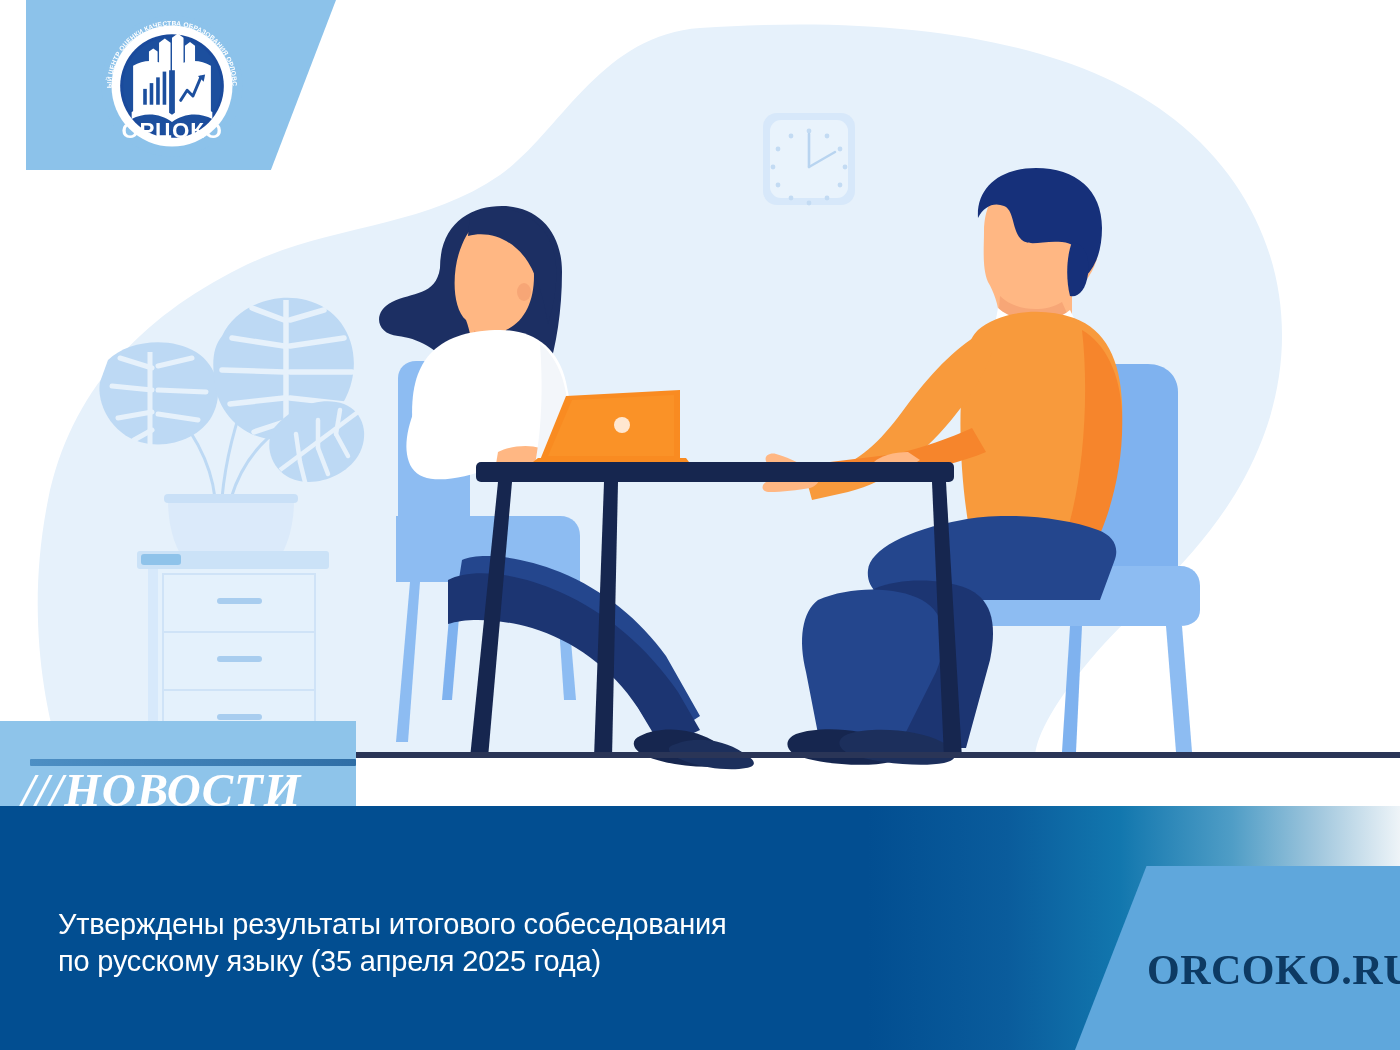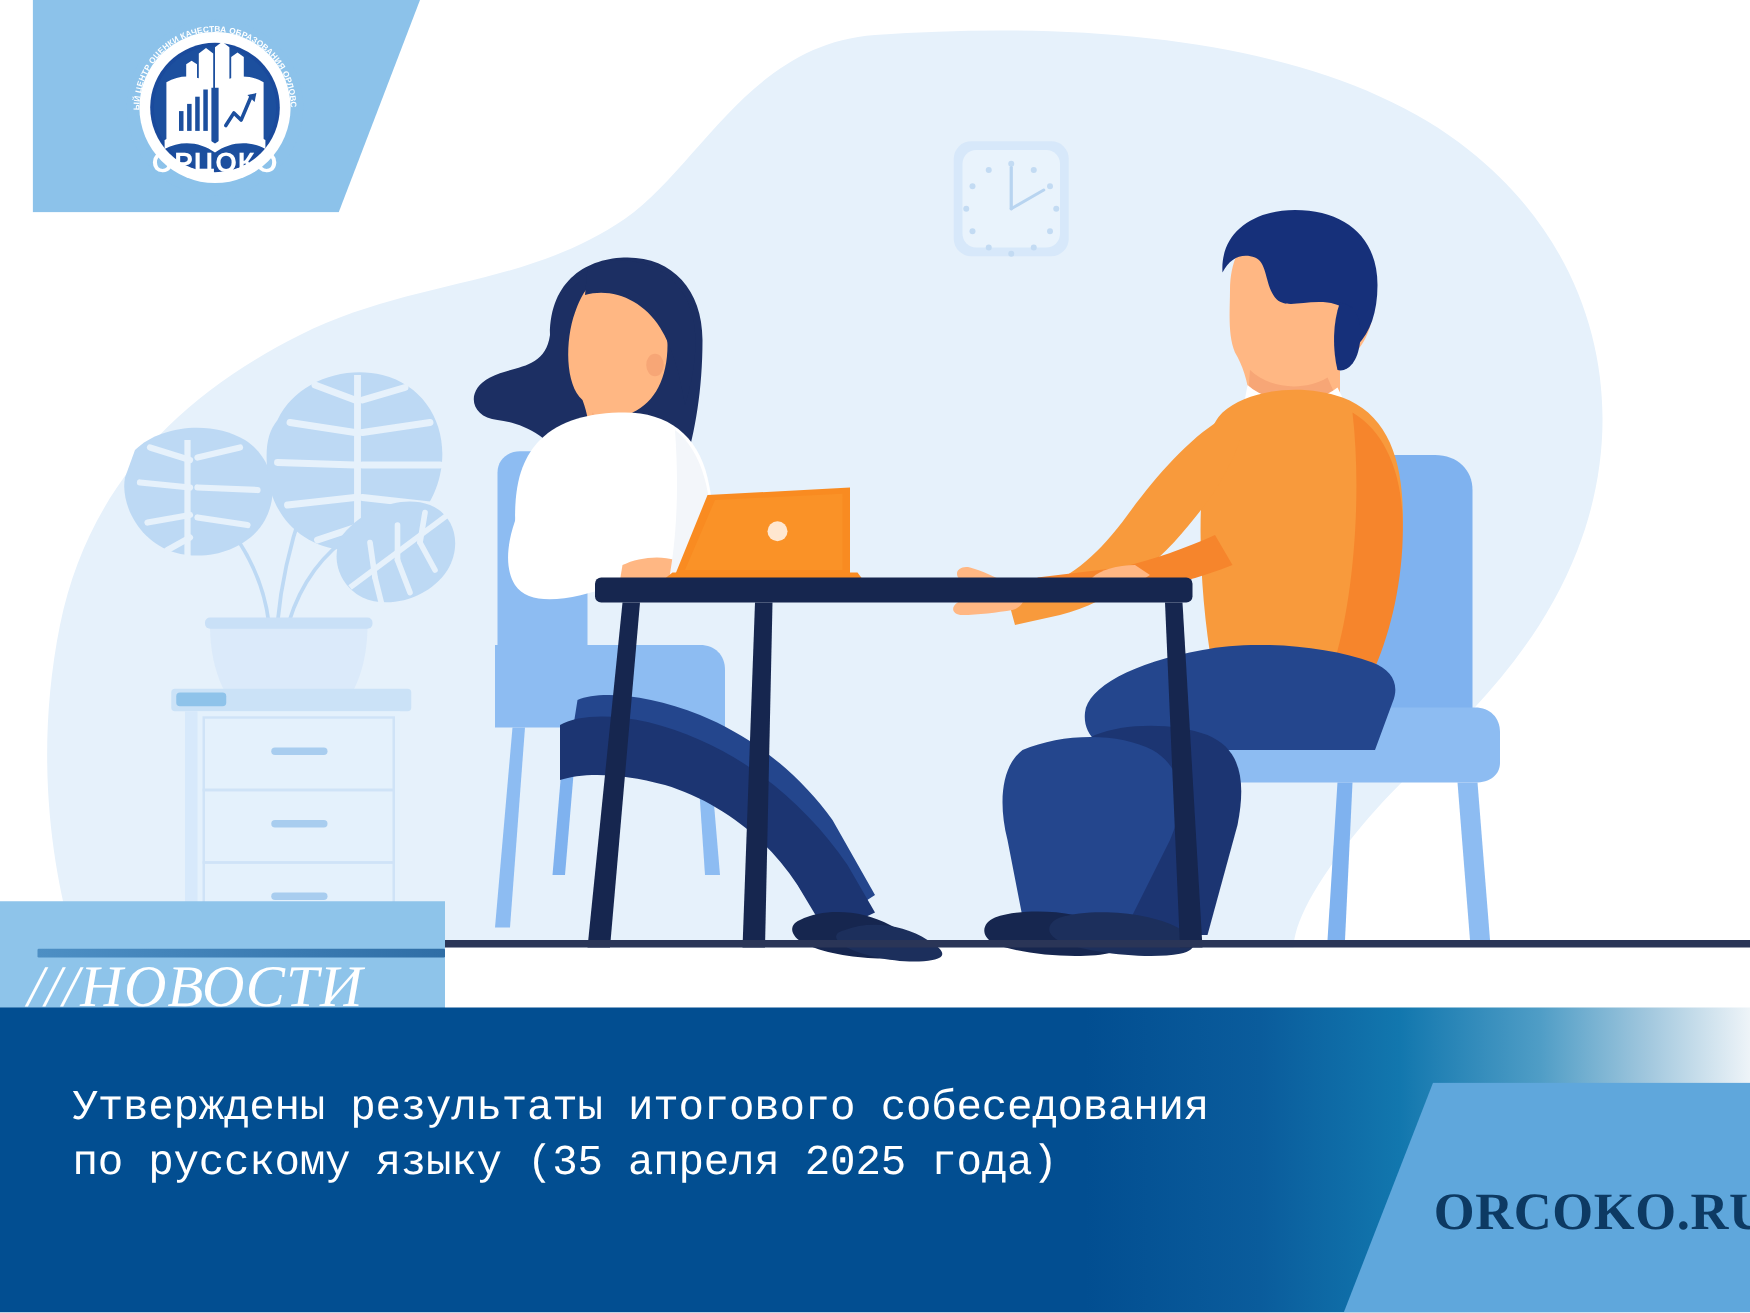--- a/index.html
+++ b/index.html
@@ -30,21 +30,21 @@
   #news-panel .np-top{position:absolute;left:0;top:0;width:356px;height:85px;background:#8ec4ea;}
   #news-panel .np-bot{position:absolute;left:0;top:85px;width:356px;height:55px;background:#4f9ed6;}
   #news-rule{
     position:absolute;left:30px;top:38px;width:326px;height:7px;
     background:linear-gradient(to right,#4d8fc4,#2f6ea6);
     border-radius:1px;
   }
   #news-label{
     position:absolute;left:22px;top:46px;width:340px;
     font-family:"Liberation Serif", serif;
-    font-style:italic;font-weight:400;font-size:47px;color:#ffffff;
+    font-style:italic;font-weight:700;font-size:47px;color:#ffffff;
     letter-spacing:1px;white-space:nowrap;line-height:1;
   }
 
   
   #banner{
     left:0;top:806px;width:1400px;height:244px;
     background:linear-gradient(to right,
        #024e91 0%, #024e91 62%, #0a5c9c 72%, #1277ae 80%,
        #4f9dc6 88%, #9fc6dd 94%, #eef4f8 100%);
   }
@@ -53,23 +53,23 @@
     background:#5fa7dc;
     clip-path:polygon(22% 0, 100% 0, 100% 100%, 0 100%);
   }
   #site-url{
     position:absolute;left:1147px;top:946px;
     font-family:"Liberation Serif", serif;
     font-weight:700;font-size:42px;color:#0d3a63;
     letter-spacing:0.5px;white-space:nowrap;
   }
   #headline{
-    position:absolute;left:58px;top:866px;width:1010px;
-    color:#ffffff;font-size:34px;line-height:1.28;
-    font-family:Liberation Mono, monospace;
+    position:absolute;left:58px;top:906px;width:1010px;
+    color:#ffffff;font-size:29px;line-height:1.28;
+    font-family:Liberation Sans, sans-serif;
     letter-spacing:-0.2px;
   }
   #headline .hl{display:block;white-space:nowrap;}
 </style>
 </head>
 <body>
 
 <div id="stage">
 
   <svg class="layer" viewBox="0 0 1400 1050" width="1400" height="1050" xmlns="http://www.w3.org/2000/svg" aria-hidden="true">

